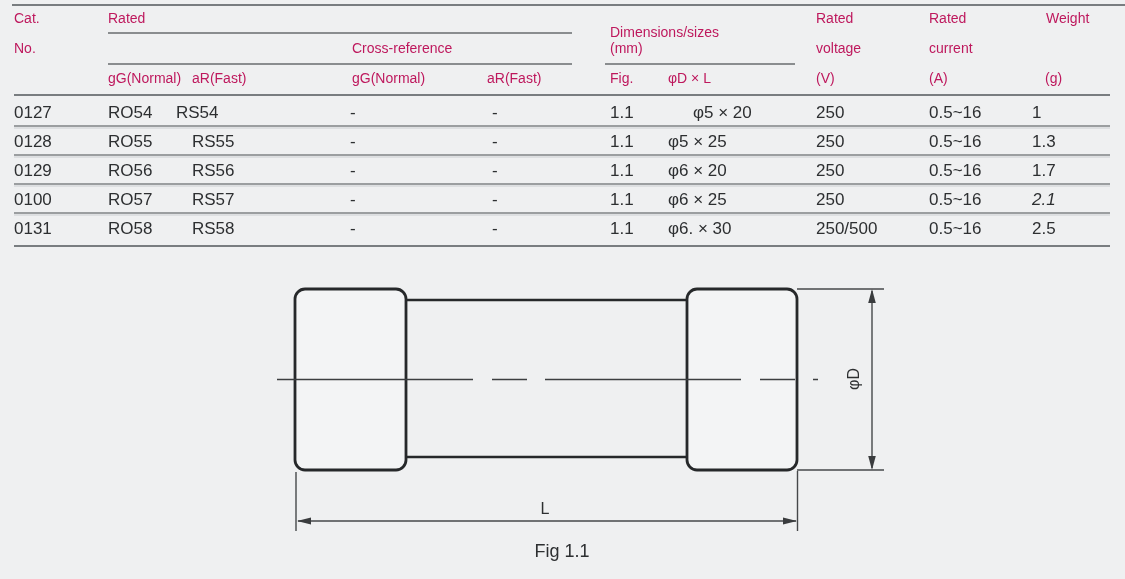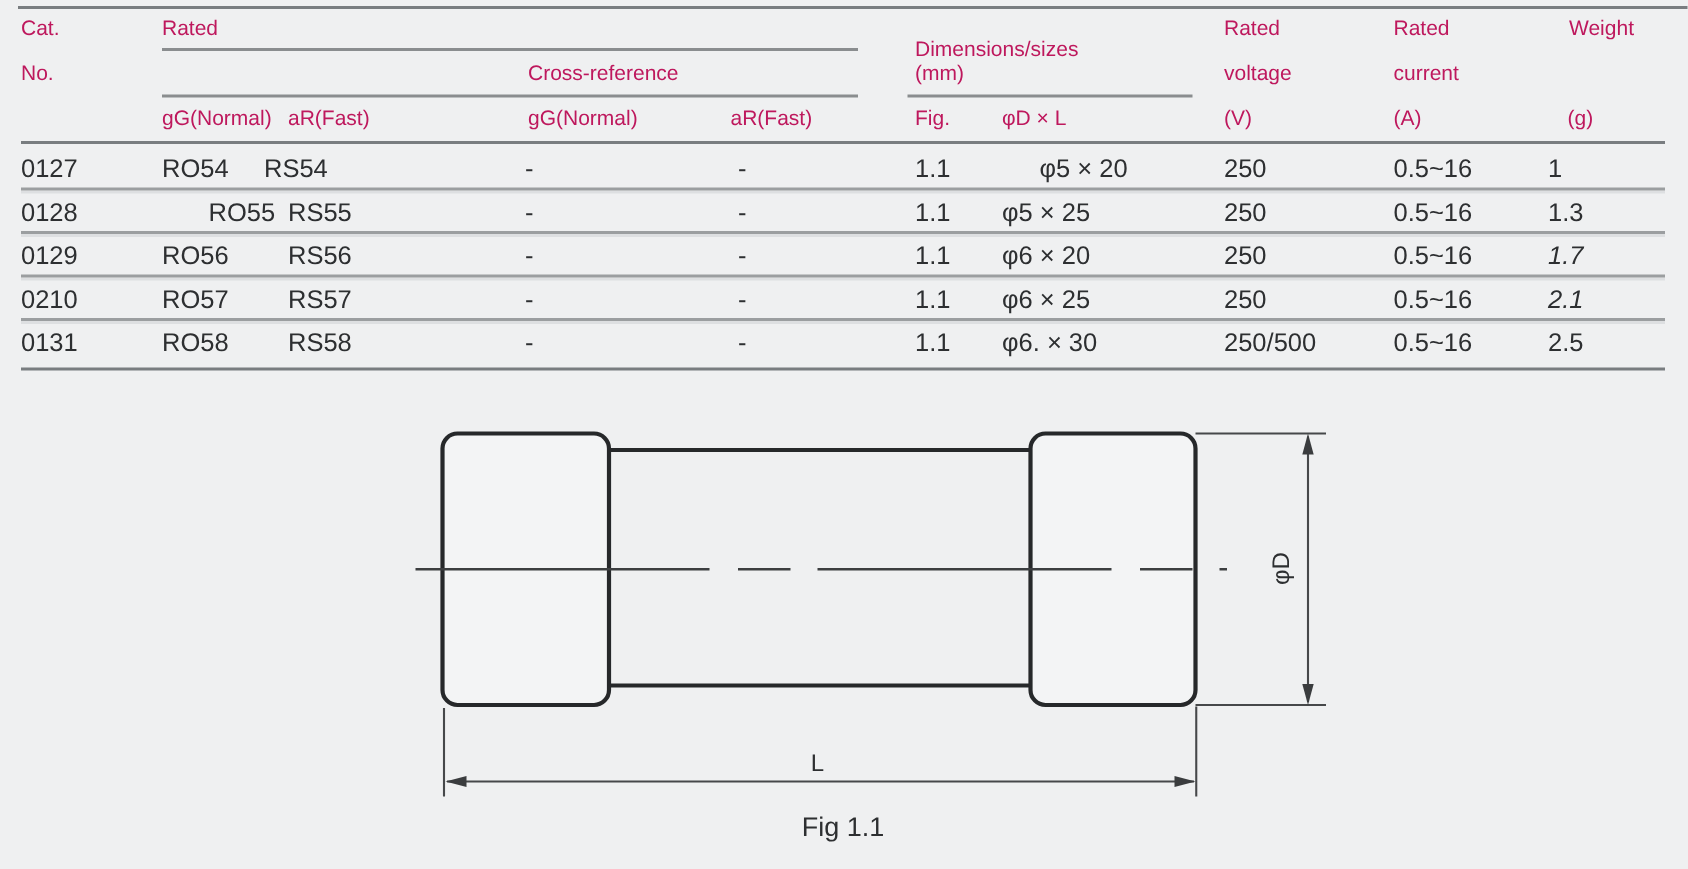--- a/index.html
+++ b/index.html
@@ -68,44 +68,44 @@
         <span class="cell" style="left: 350px;">-</span>
         <span class="cell" style="left: 492px;">-</span>
         <span class="cell" style="left: 610px;">1.1</span>
         <span class="cell" style="left: 693px;">φ5 × 20</span>
         <span class="cell" style="left: 816px;">250</span>
         <span class="cell" style="left: 929px;">0.5~16</span>
         <span class="cell" style="left: 1032px;">1</span>
       </div>
       <div class="trow" style="top: 131.5px;">
         <span class="cell" style="left: 14px;">0128</span>
-        <span class="cell" style="left: 108px; margin-left: 31px;">RO55</span>
+        <span class="cell" style="left: 108px;">RO55</span>
         <span class="cell" style="left: 192px;">RS55</span>
         <span class="cell" style="left: 350px;">-</span>
         <span class="cell" style="left: 492px;">-</span>
         <span class="cell" style="left: 610px;">1.1</span>
         <span class="cell" style="left: 668px;">φ5 × 25</span>
         <span class="cell" style="left: 816px;">250</span>
         <span class="cell" style="left: 929px;">0.5~16</span>
         <span class="cell" style="left: 1032px;">1.3</span>
       </div>
       <div class="trow" style="top: 160.5px;">
         <span class="cell" style="left: 14px;">0129</span>
         <span class="cell" style="left: 108px;">RO56</span>
         <span class="cell" style="left: 192px;">RS56</span>
         <span class="cell" style="left: 350px;">-</span>
         <span class="cell" style="left: 492px;">-</span>
         <span class="cell" style="left: 610px;">1.1</span>
         <span class="cell" style="left: 668px;">φ6 × 20</span>
         <span class="cell" style="left: 816px;">250</span>
         <span class="cell" style="left: 929px;">0.5~16</span>
-        <span class="cell" style="left: 1032px; font-style: italic;">1.7</span>
+        <span class="cell" style="left: 1032px;">1.7</span>
       </div>
       <div class="trow" style="top: 189.5px;">
-        <span class="cell" style="left: 14px;">0210</span>
+        <span class="cell" style="left: 14px;">0100</span>
         <span class="cell" style="left: 108px;">RO57</span>
         <span class="cell" style="left: 192px;">RS57</span>
         <span class="cell" style="left: 350px;">-</span>
         <span class="cell" style="left: 492px;">-</span>
         <span class="cell" style="left: 610px;">1.1</span>
         <span class="cell" style="left: 668px;">φ6 × 25</span>
         <span class="cell" style="left: 816px;">250</span>
         <span class="cell" style="left: 929px;">0.5~16</span>
         <span class="cell" style="left: 1032px; font-style: italic;">2.1</span>
       </div>

